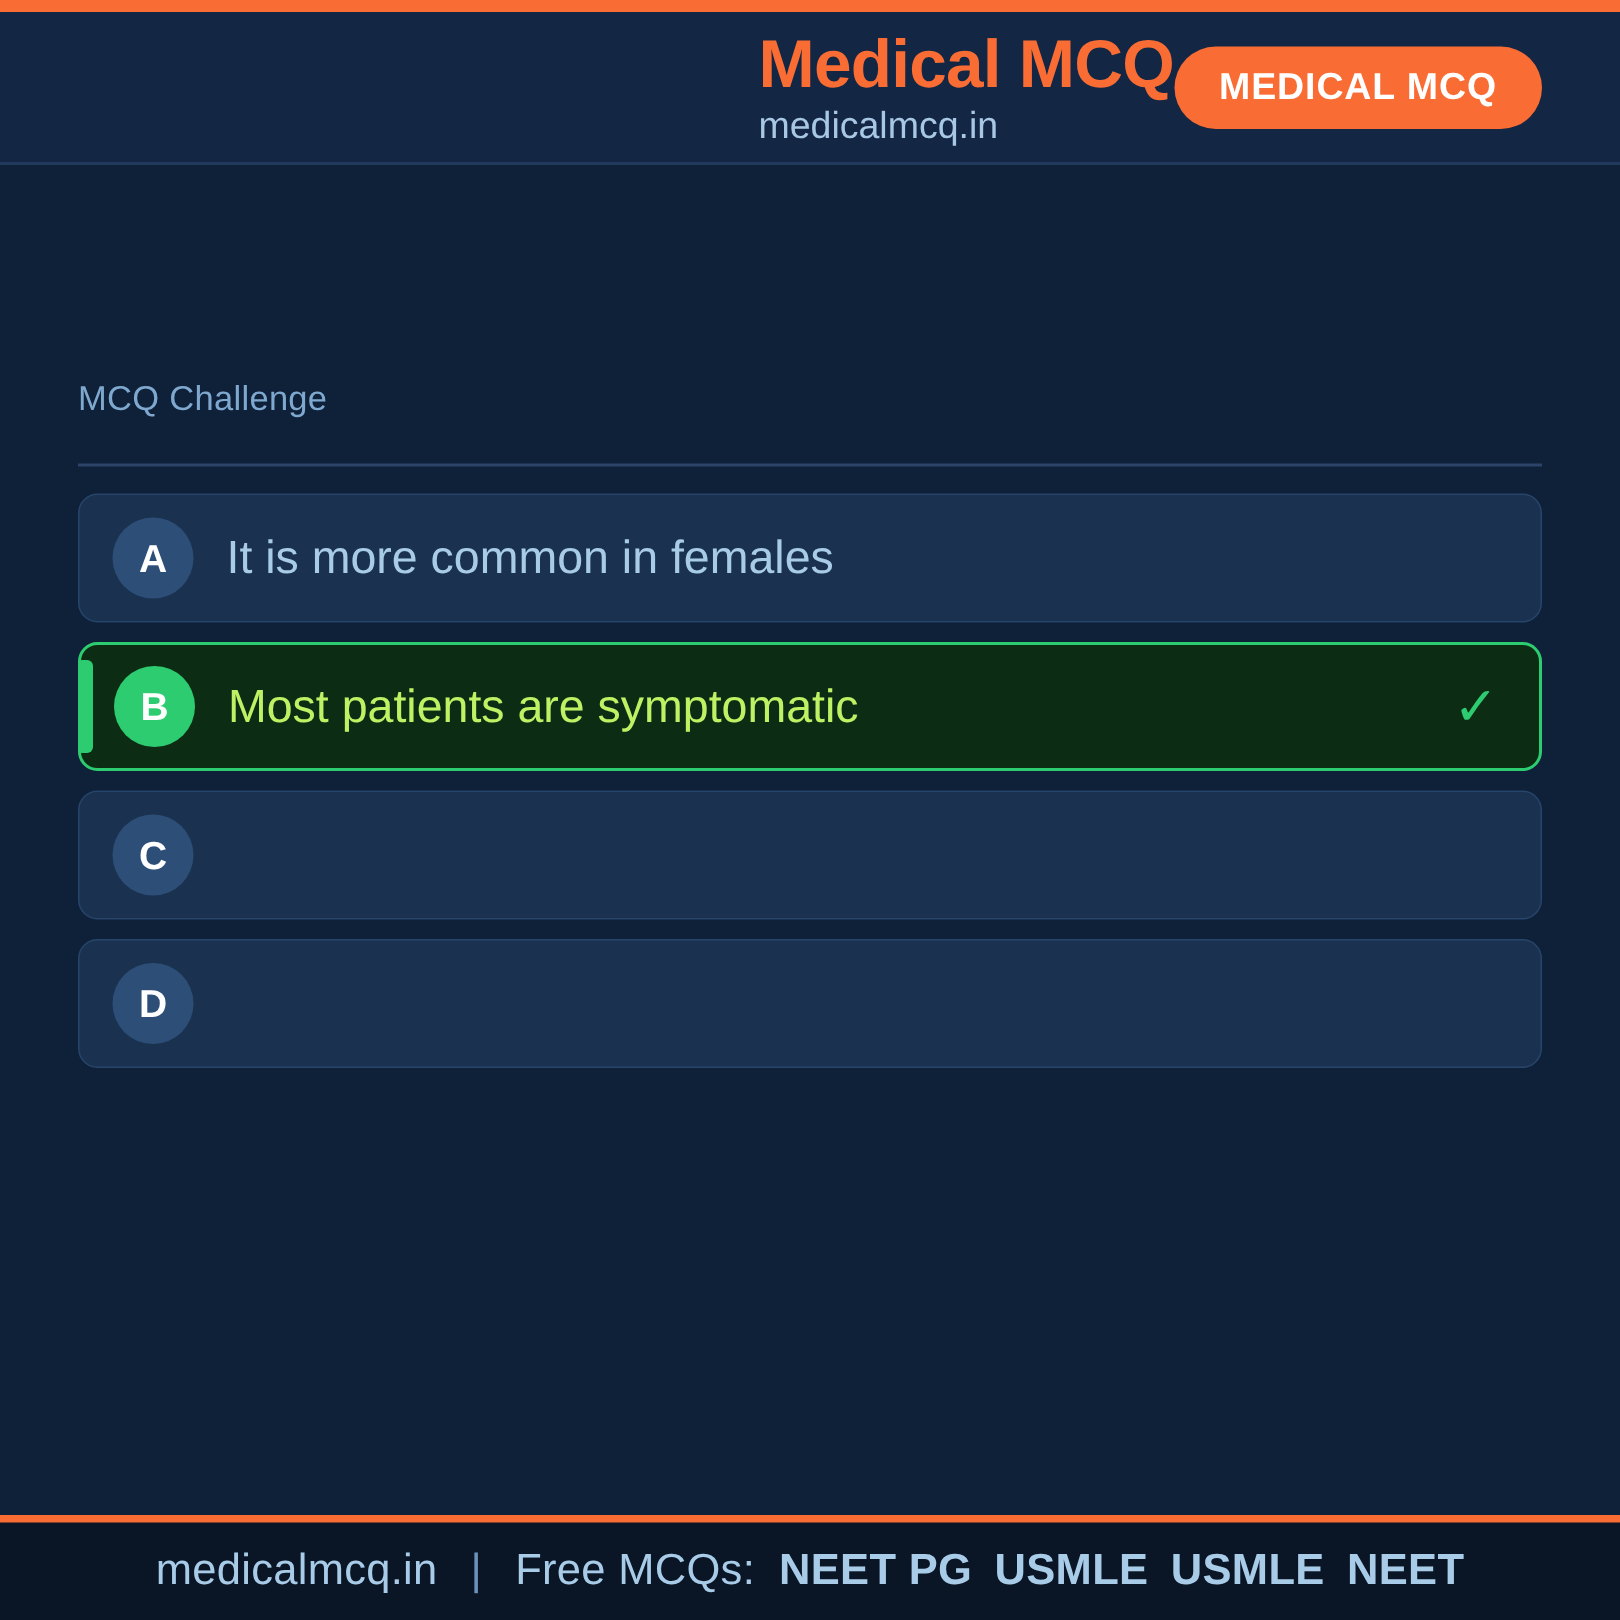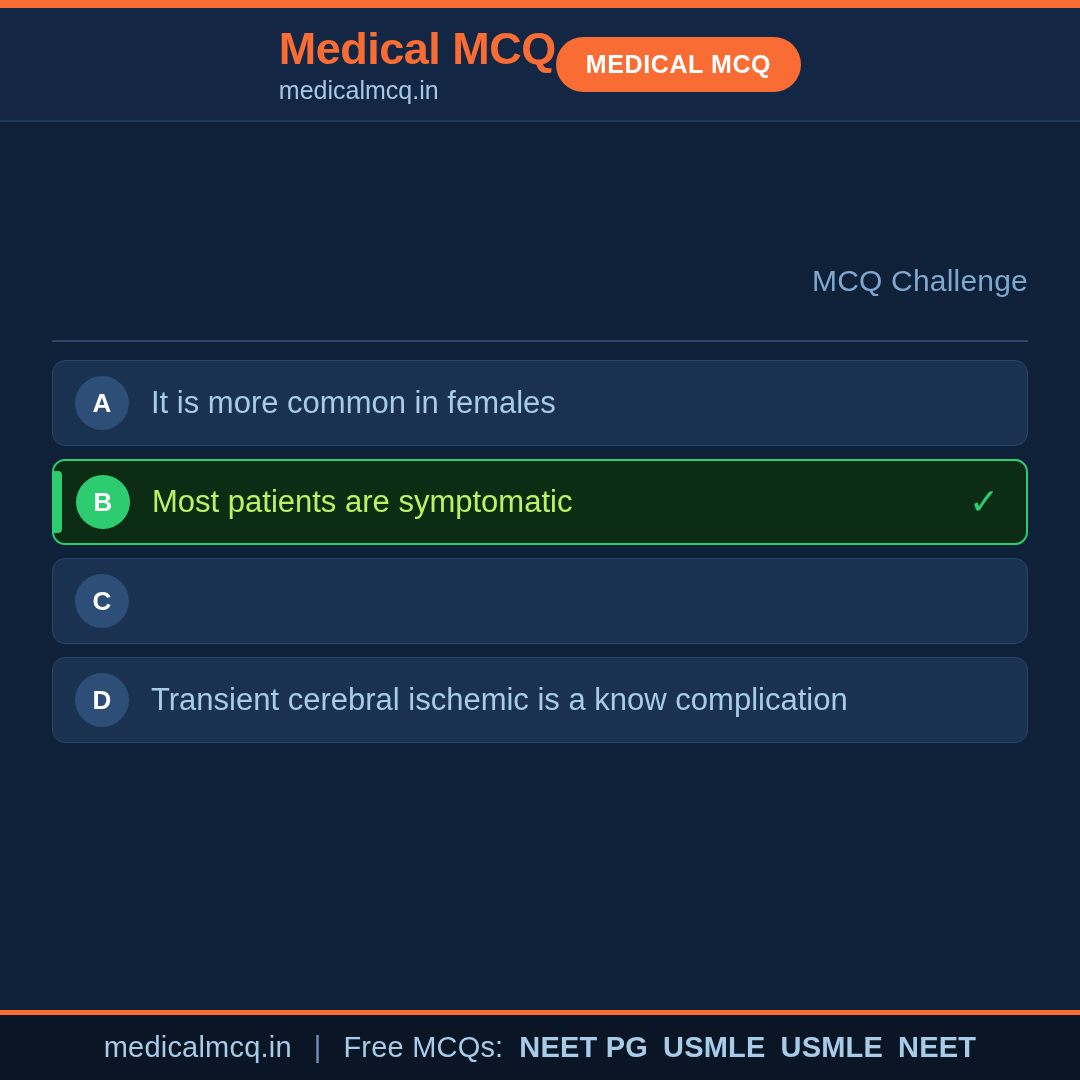--- a/index.html
+++ b/index.html
@@ -26,27 +26,27 @@
   .top-accent {
     height: 8px;
     width: 100%;
     background: #f96c33;
     flex: 0 0 auto;
   }
 
   
   .header {
     flex: 0 0 auto;
-    height: 114px;
+    height: 102px;
     box-sizing: border-box;
     background: #132744;
     border-bottom: 2px solid #20395c;
     display: flex;
     align-items: center;
-    justify-content: center;
+    justify-content: flex-end;
     padding: 0 52px 0 52px;
   }
   .brand {
     display: flex;
     flex-direction: column;
     justify-content: center;
     line-height: 1;
   }
   .brand-title {
     font-size: 45px;
@@ -76,25 +76,23 @@
     position: relative;
     padding: 0 52px;
     box-sizing: border-box;
     display: flex;
     flex-direction: column;
   }
   .question-block {
     padding-top: 142px;
   }
   .eyebrow {
-    font-size: 30px;
+    font-size: 23px;
     color: #7fa8cf;
-    margin-bottom: 12px;
     letter-spacing: 0.2px;
-    text-align: right;
   }
   .question {
     font-size: 45px;
     line-height: 1.17;
     font-weight: bold;
     color: #ffffff;
     letter-spacing: -0.3px;
     max-width: 930px;
     margin: 0;
   }
@@ -249,21 +247,20 @@
 
       <div class="option">
         <div class="accent-bar"></div>
         <div class="badge">C</div>
         <div class="tick">✓</div>
       </div>
 
       <div class="option">
         <div class="accent-bar"></div>
         <div class="badge">D</div>
-        <div class="label">Transient cerebral ischemic is a know complication</div>
         <div class="tick">✓</div>
       </div>
 
     </div>
 
     <div class="spacer"></div>
   </div>
 
   <div class="footer">
     <div class="footer-inner">

